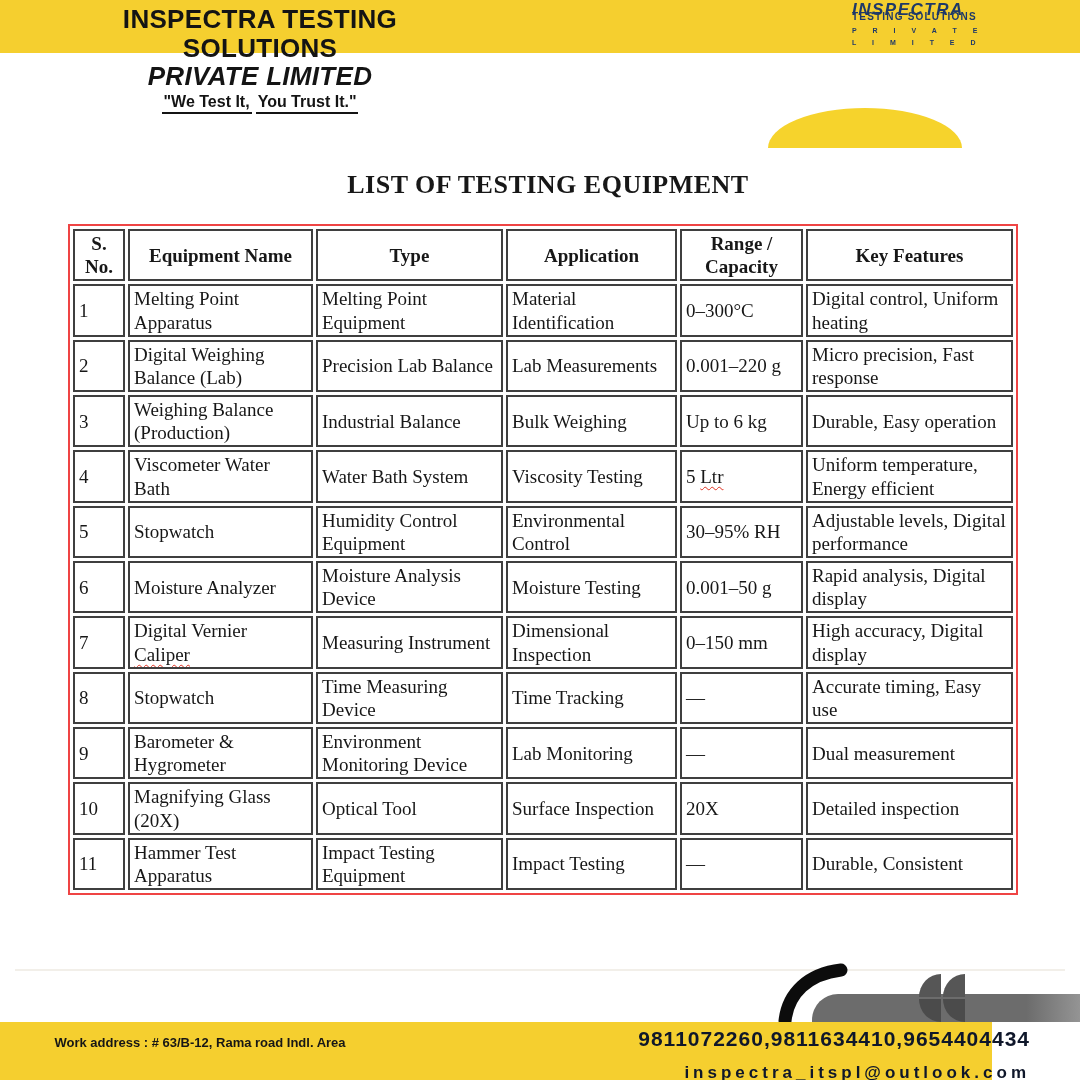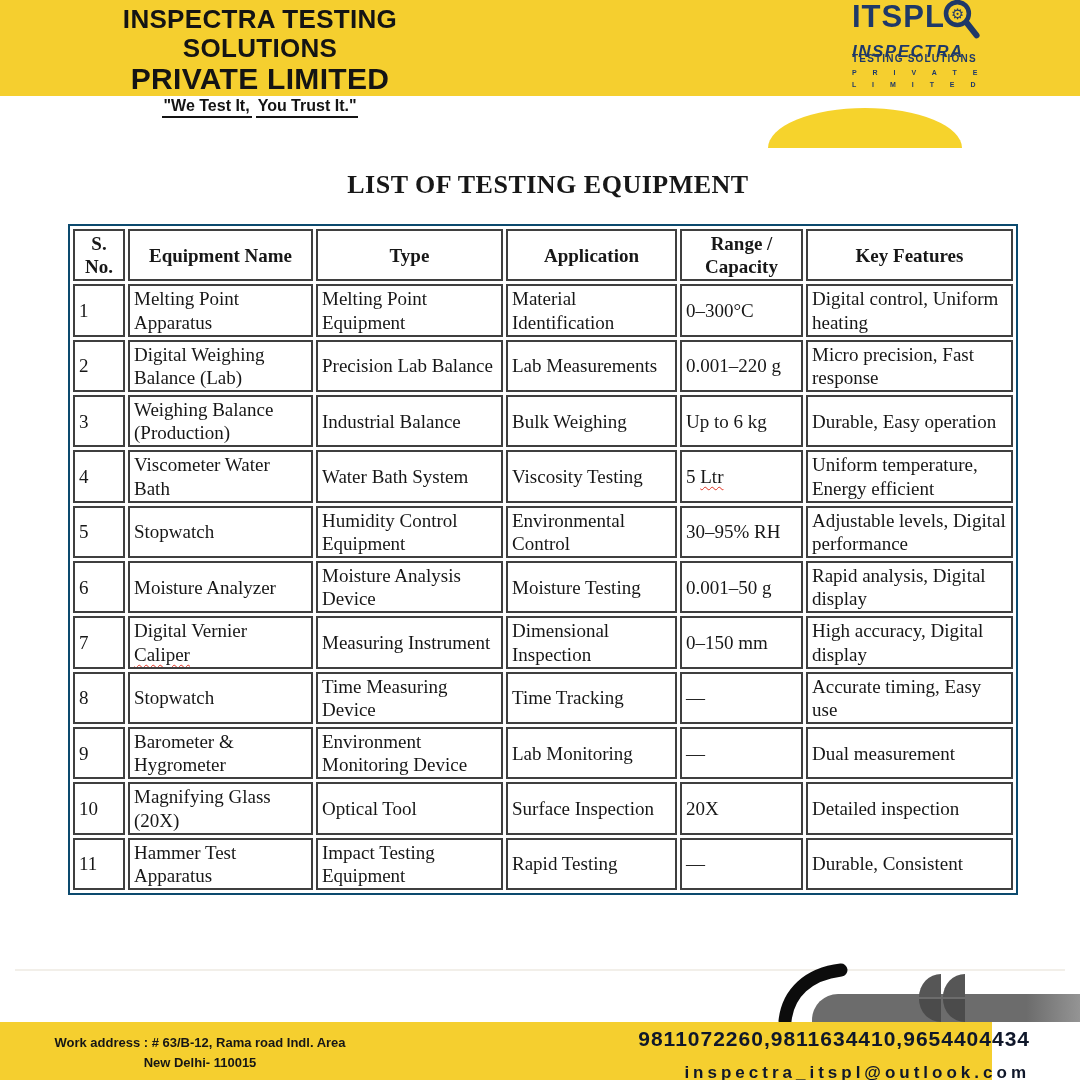--- a/index.html
+++ b/index.html
@@ -3,24 +3,24 @@
 <meta charset="utf-8">
 <style>
   * { margin:0; padding:0; box-sizing:border-box; }
   html,body { width:1080px; height:1080px; }
   body {
     position:relative; background:#ffffff; overflow:hidden;
     font-family:"Liberation Sans", sans-serif; color:#111;
   }
 
   
-  .topbar { position:absolute; left:0; top:0; width:1080px; height:96px; background:#F5CF2F; }
+  .topbar { position:absolute; left:0; top:0; width:1080px; height:53px; background:#F5CF2F; }
   .company { position:absolute; left:58px; top:5px; width:404px; text-align:center; color:#141414; }
   .company .l1 { font-size:26px; font-weight:800; letter-spacing:.3px; line-height:1.12; }
-  .company .l2 { font-size:30px; font-weight:800; letter-spacing:.3px; line-height:1.05; }
+  .company .l2 { font-size:26px; font-weight:800; letter-spacing:.3px; line-height:1.05;font-style:italic; }
   .company .tag { margin-top:2px; font-size:16px; font-weight:800; }
   .company .tag span { display:inline-block; border-bottom:2px solid #141414; padding:0 2px 1px 2px; }
   .company .tag span + span { margin-left:4px; }
 
   
   .logo { position:absolute; left:852px; top:1px; width:140px; color:#1F3968; line-height:1; }
   .logo .row1 { display:flex; align-items:flex-start; }
   .logo .acronym { font-size:31px; font-weight:800; letter-spacing:1px; }
   .logo .mag { margin-left:-4px; margin-top:-3px; }
   .logo .name { font-size:17px; font-weight:800; letter-spacing:1.5px; margin-top:0px;font-style:italic; }
@@ -34,21 +34,21 @@
   
   .doc-title { position:absolute; left:8px; top:170px; width:1080px; text-align:center;
                font-family:"Liberation Serif", serif; font-weight:700; font-size:26px;
                letter-spacing:.5px; color:#171717; }
 
   
   .tbl-wrap { position:absolute; left:68px; top:224px; }
   table.equip {
     width:925px; table-layout:fixed;
     border-collapse:separate; border-spacing:3px;
-    border:2px solid #0c4a6e; background:#fff;
+    border:2px solid #ef4444; background:#fff;
     font-family:"Liberation Serif", serif; font-size:19px; color:#171717;
   }
   table.equip th, table.equip td {
     border:2px solid #3f3f3f; padding:1px 4px; height:52px;
     vertical-align:middle; line-height:1.22; overflow:hidden;
   }
   table.equip th { font-weight:700; text-align:center; }
   table.equip td { text-align:left; font-weight:400; }
   .sq { text-decoration-line:underline; text-decoration-style:wavy;
         text-decoration-color:#e03020; text-decoration-thickness:1px; text-underline-offset:3px; }
@@ -81,30 +81,20 @@
 <div class="topbar">
   <div class="company">
     <div class="l1">INSPECTRA TESTING SOLUTIONS</div>
     <div class="l2">PRIVATE LIMITED</div>
     <div class="tag">
       <span>"We Test It,</span><span>You Trust It."</span>
     </div>
   </div>
 
   <div class="logo">
-    <div class="row1">
-      <span class="acronym">ITSPL</span>
-      <span class="mag">
-        <svg width="42" height="42" viewBox="0 0 46 46">
-          <circle cx="18" cy="17" r="12.5" fill="none" stroke="#1F3968" stroke-width="5"></circle>
-          <text x="18" y="23" font-size="16" text-anchor="middle" fill="#1F3968">⚙</text>
-          <line x1="28" y1="27" x2="39" y2="41" stroke="#1F3968" stroke-width="6.5" stroke-linecap="round"></line>
-        </svg>
-      </span>
-    </div>
     <div class="name">INSPECTRA</div>
     <div class="subname">TESTING SOLUTIONS</div>
     <div class="small">P R I V A T E</div>
     <div class="small">L I M I T E D</div>
   </div>
 </div>
 
 <div class="dome"></div>
 
 <div class="doc-title">LIST OF TESTING EQUIPMENT</div>
@@ -207,21 +197,21 @@
           <td>Magnifying Glass (20X)</td>
           <td>Optical Tool</td>
           <td>Surface Inspection</td>
           <td>20X</td>
           <td>Detailed inspection</td>
         </tr>
         <tr>
           <td>11</td>
           <td>Hammer Test Apparatus</td>
           <td>Impact Testing Equipment</td>
-          <td>Rapid Testing</td>
+          <td>Impact Testing</td>
           <td>—</td>
           <td>Durable, Consistent</td>
         </tr>
       </tbody>
   </table>
 </div>
 
 <div class="divider"></div>
 
 <div class="graybar"></div>
@@ -233,19 +223,18 @@
 <div class="petals">
   <div class="petal tl"></div>
   <div class="petal tl"></div>
   <div class="petal bl"></div>
   <div class="petal bl"></div>
 </div>
 
 <div class="footer">
   <div class="address">
     <div>Work address : # 63/B-12, Rama road Indl. Area</div>
-    <div>New Delhi- 110015</div>
   </div>
   <div class="contact">
     <div class="phones">9811072260,9811634410,9654404434</div>
     <div class="email">inspectra_itspl@outlook.com</div>
   </div>
 </div>
 
 </body></html>

